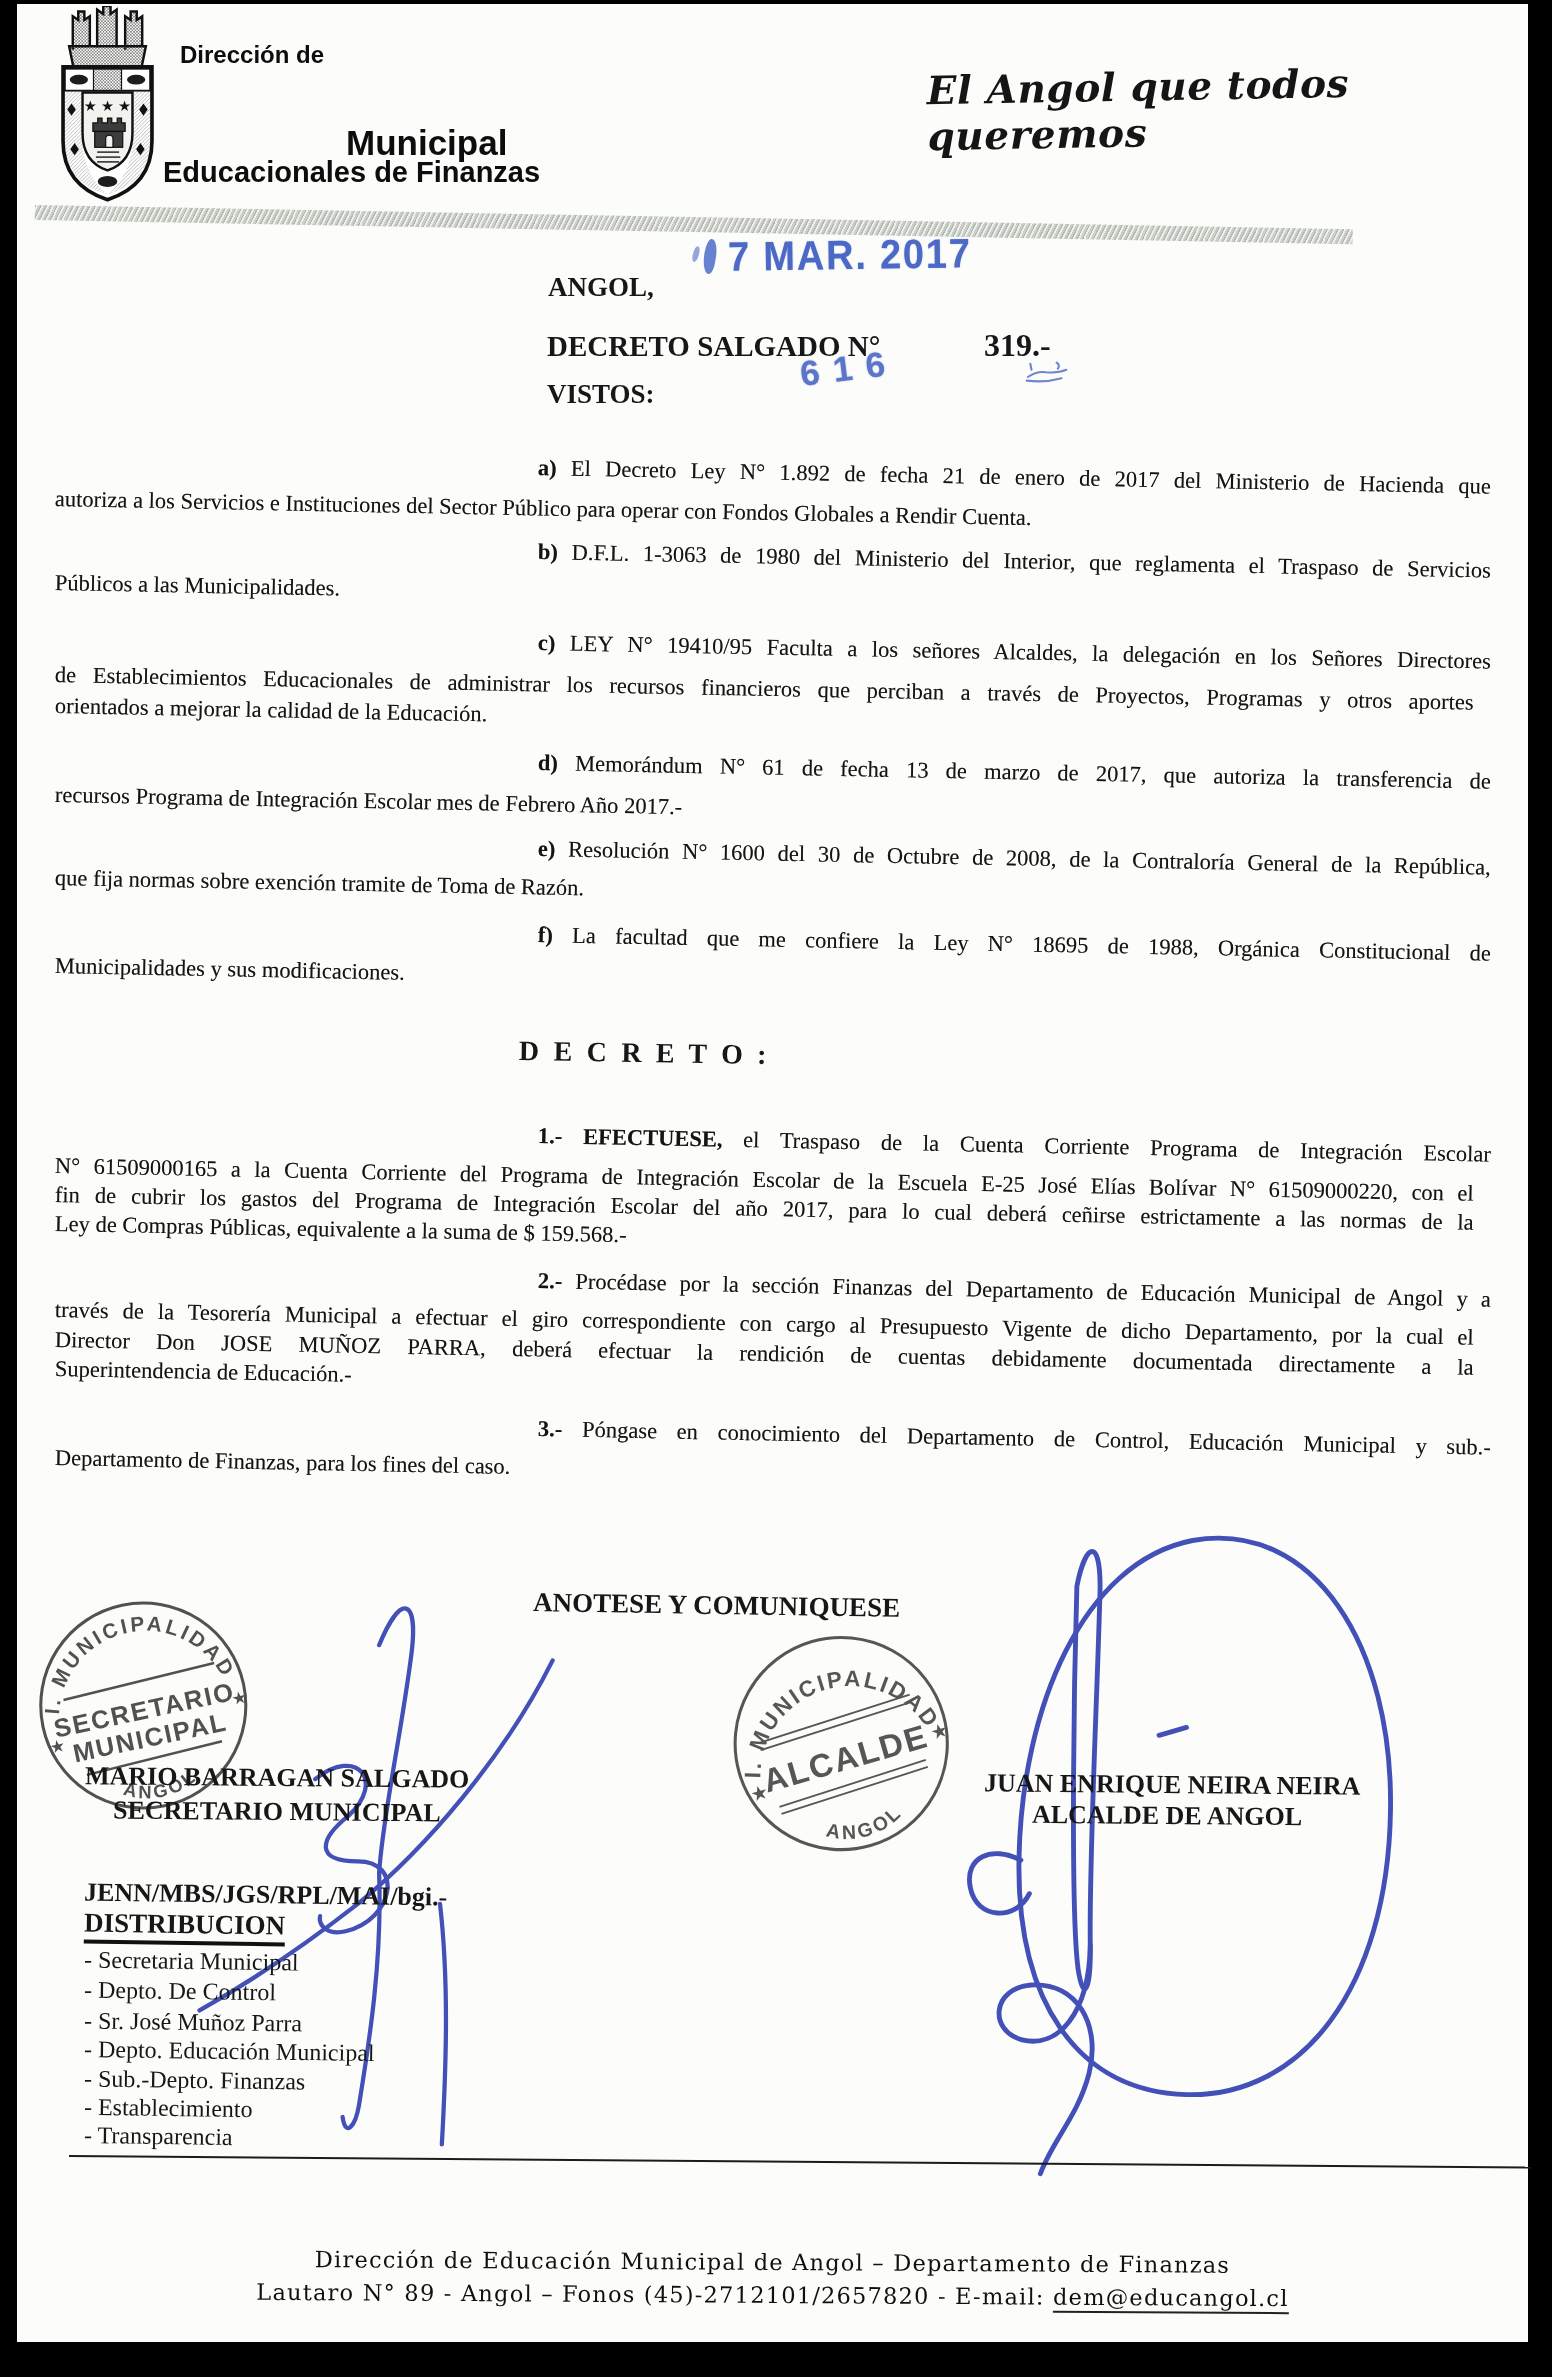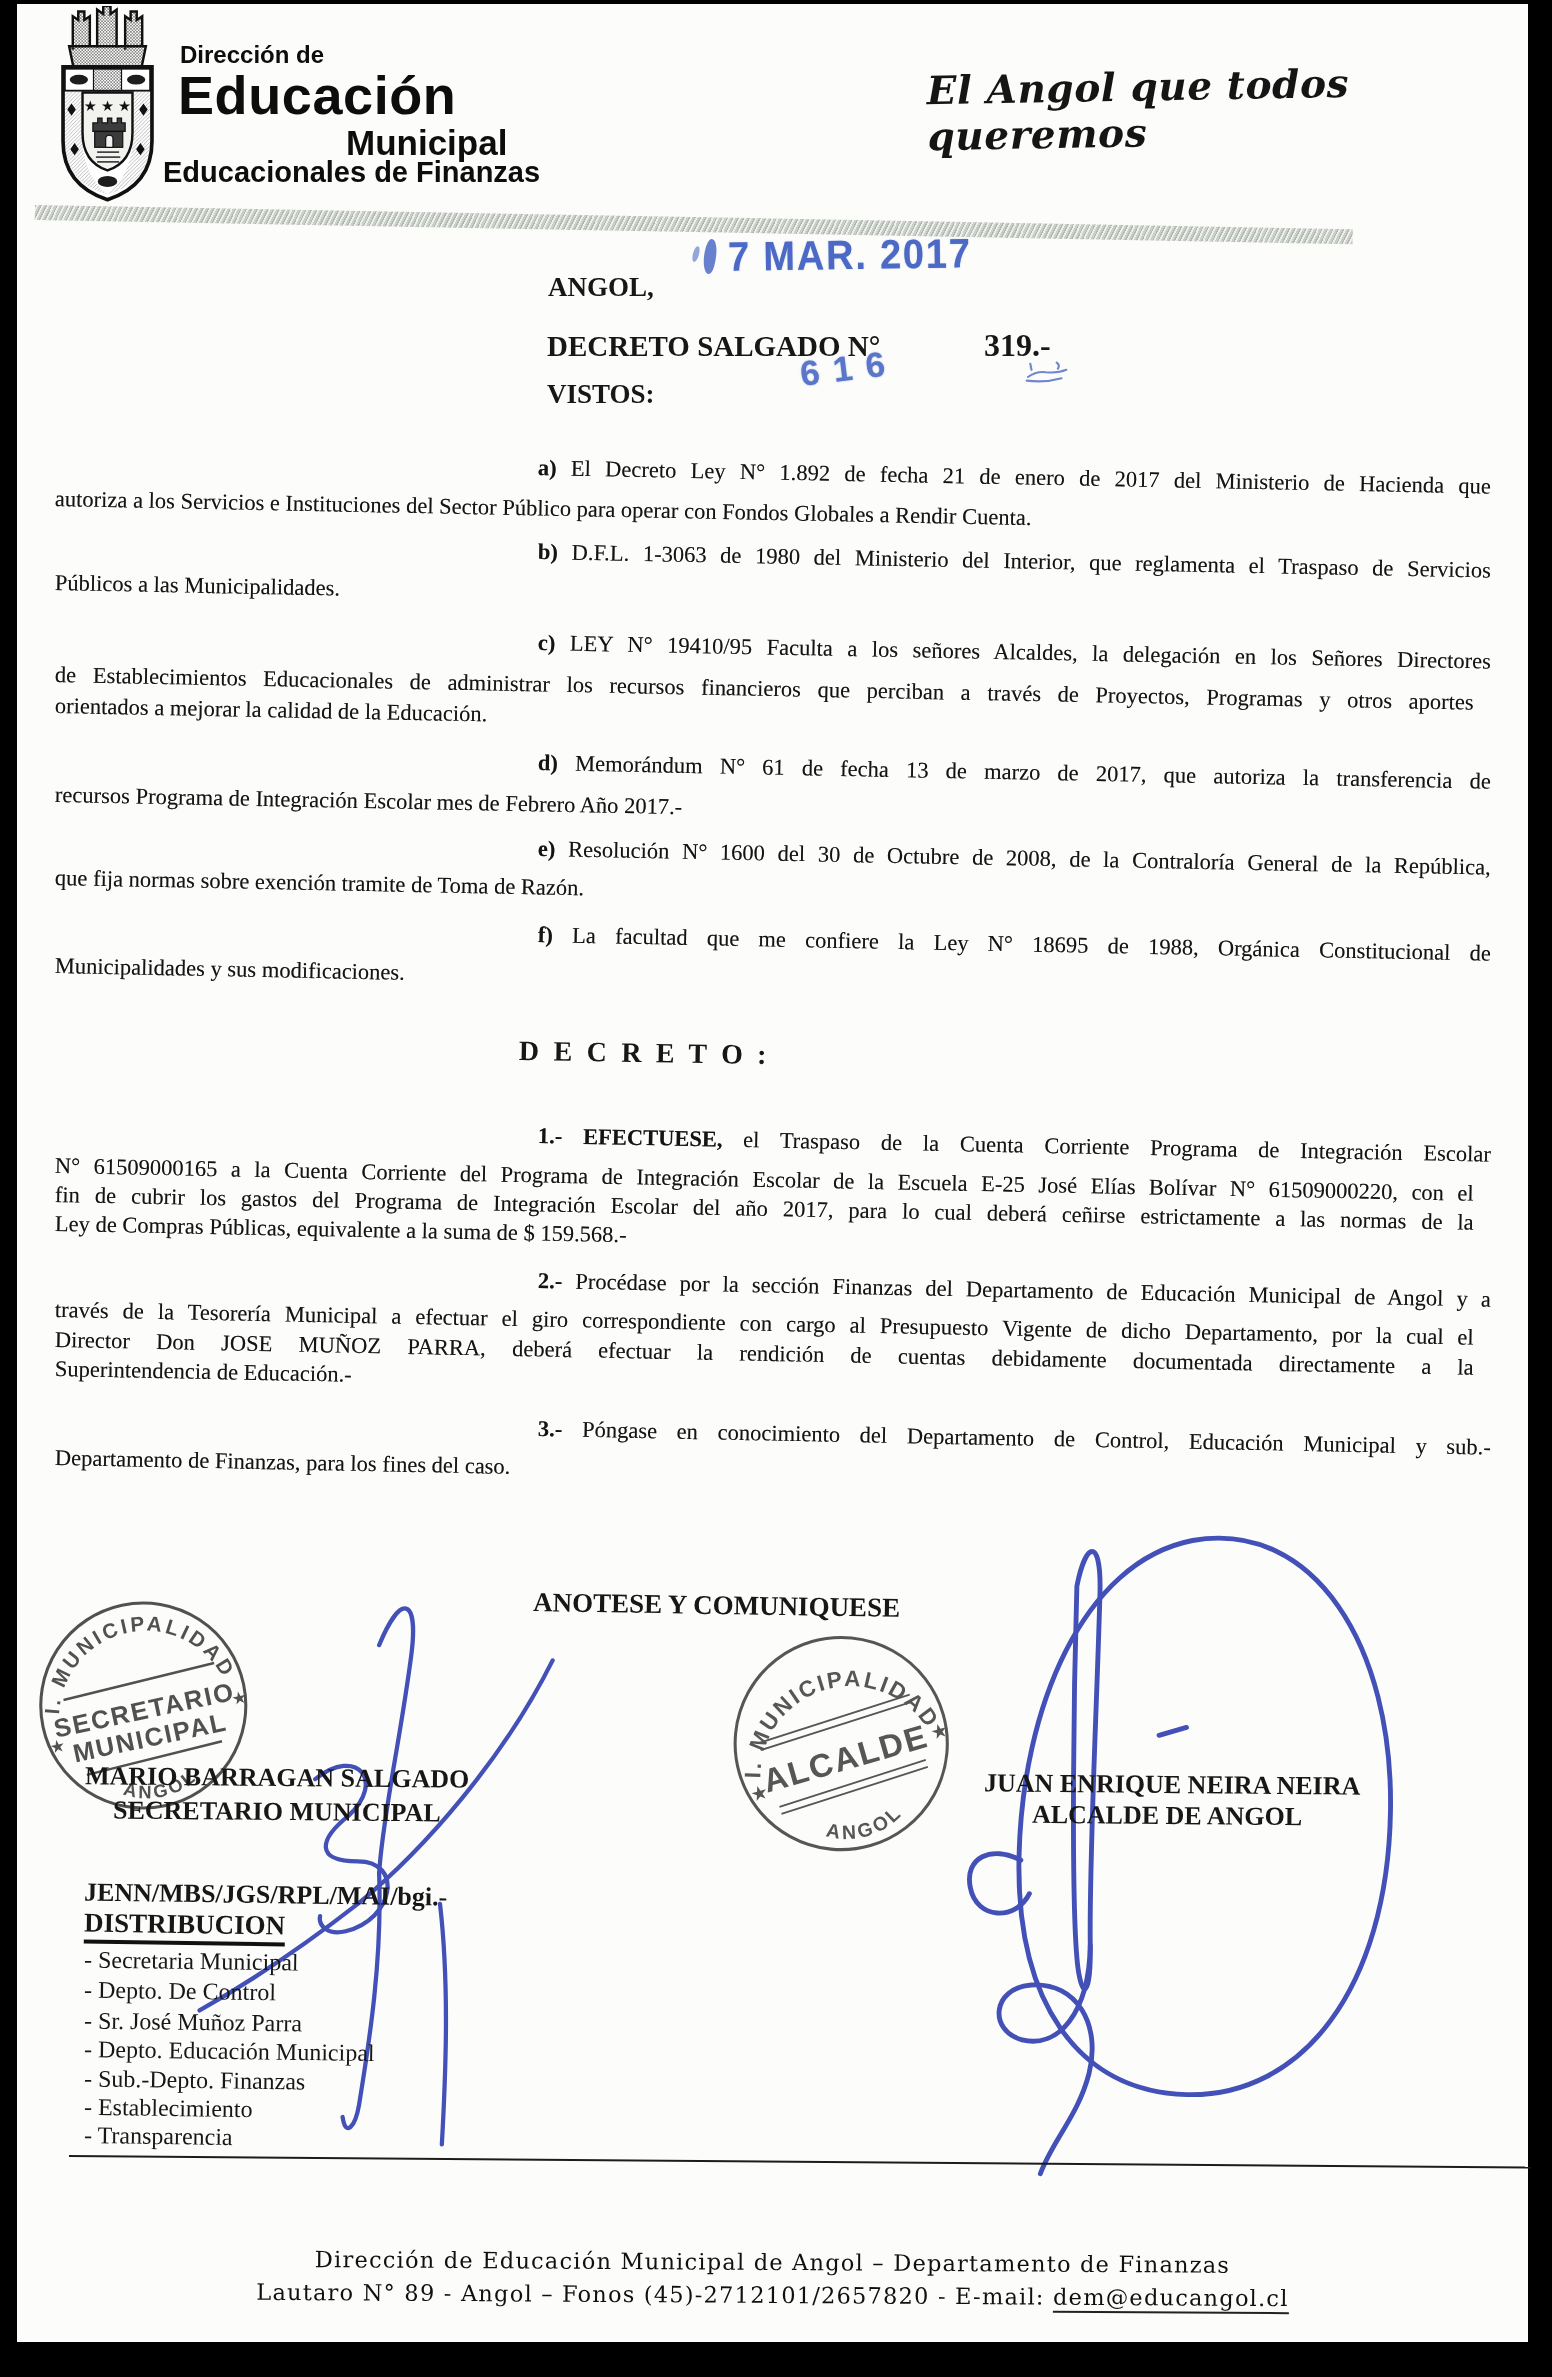--- a/index.html
+++ b/index.html
@@ -97,21 +97,20 @@
         <path d="M85,192 h8 v-8 h7 v8 h9 v-8 h7 v8 h9 v-8 h7 v8 h6 v14 h-53 z"></path>
         <rect x="88" y="206" width="46" height="26"></rect>
         <path d="M106,232 v-14 a6,6 0 0 1 12,0 v14 z" fill="#f2f2ef"></path>
       </g>
       <path d="M92,240 h36 M90,248 h40 M92,256 h36" stroke="#444" stroke-width="3"></path>
       <ellipse cx="109" cy="288" rx="16" ry="9" fill="#1d1d1d"></ellipse>
     </svg>
   </div>
 
   <div class="abs org1">Dirección de</div>
-  <div class="abs org2">Educación</div>
   <div class="abs org3">Municipal</div>
   <div class="abs org4">Educacionales de Finanzas</div>
   <div class="abs slogan">El Angol que todos queremos</div>
   <div class="abs divider"></div>
 
   <div class="abs city">ANGOL,</div>
   <div class="abs dateblob"></div>
   <div class="abs dateblob2"></div>
   <div class="abs datestamp">7 MAR. 2017</div>
   <div class="abs declabel">DECRETO SALGADO N°</div>

